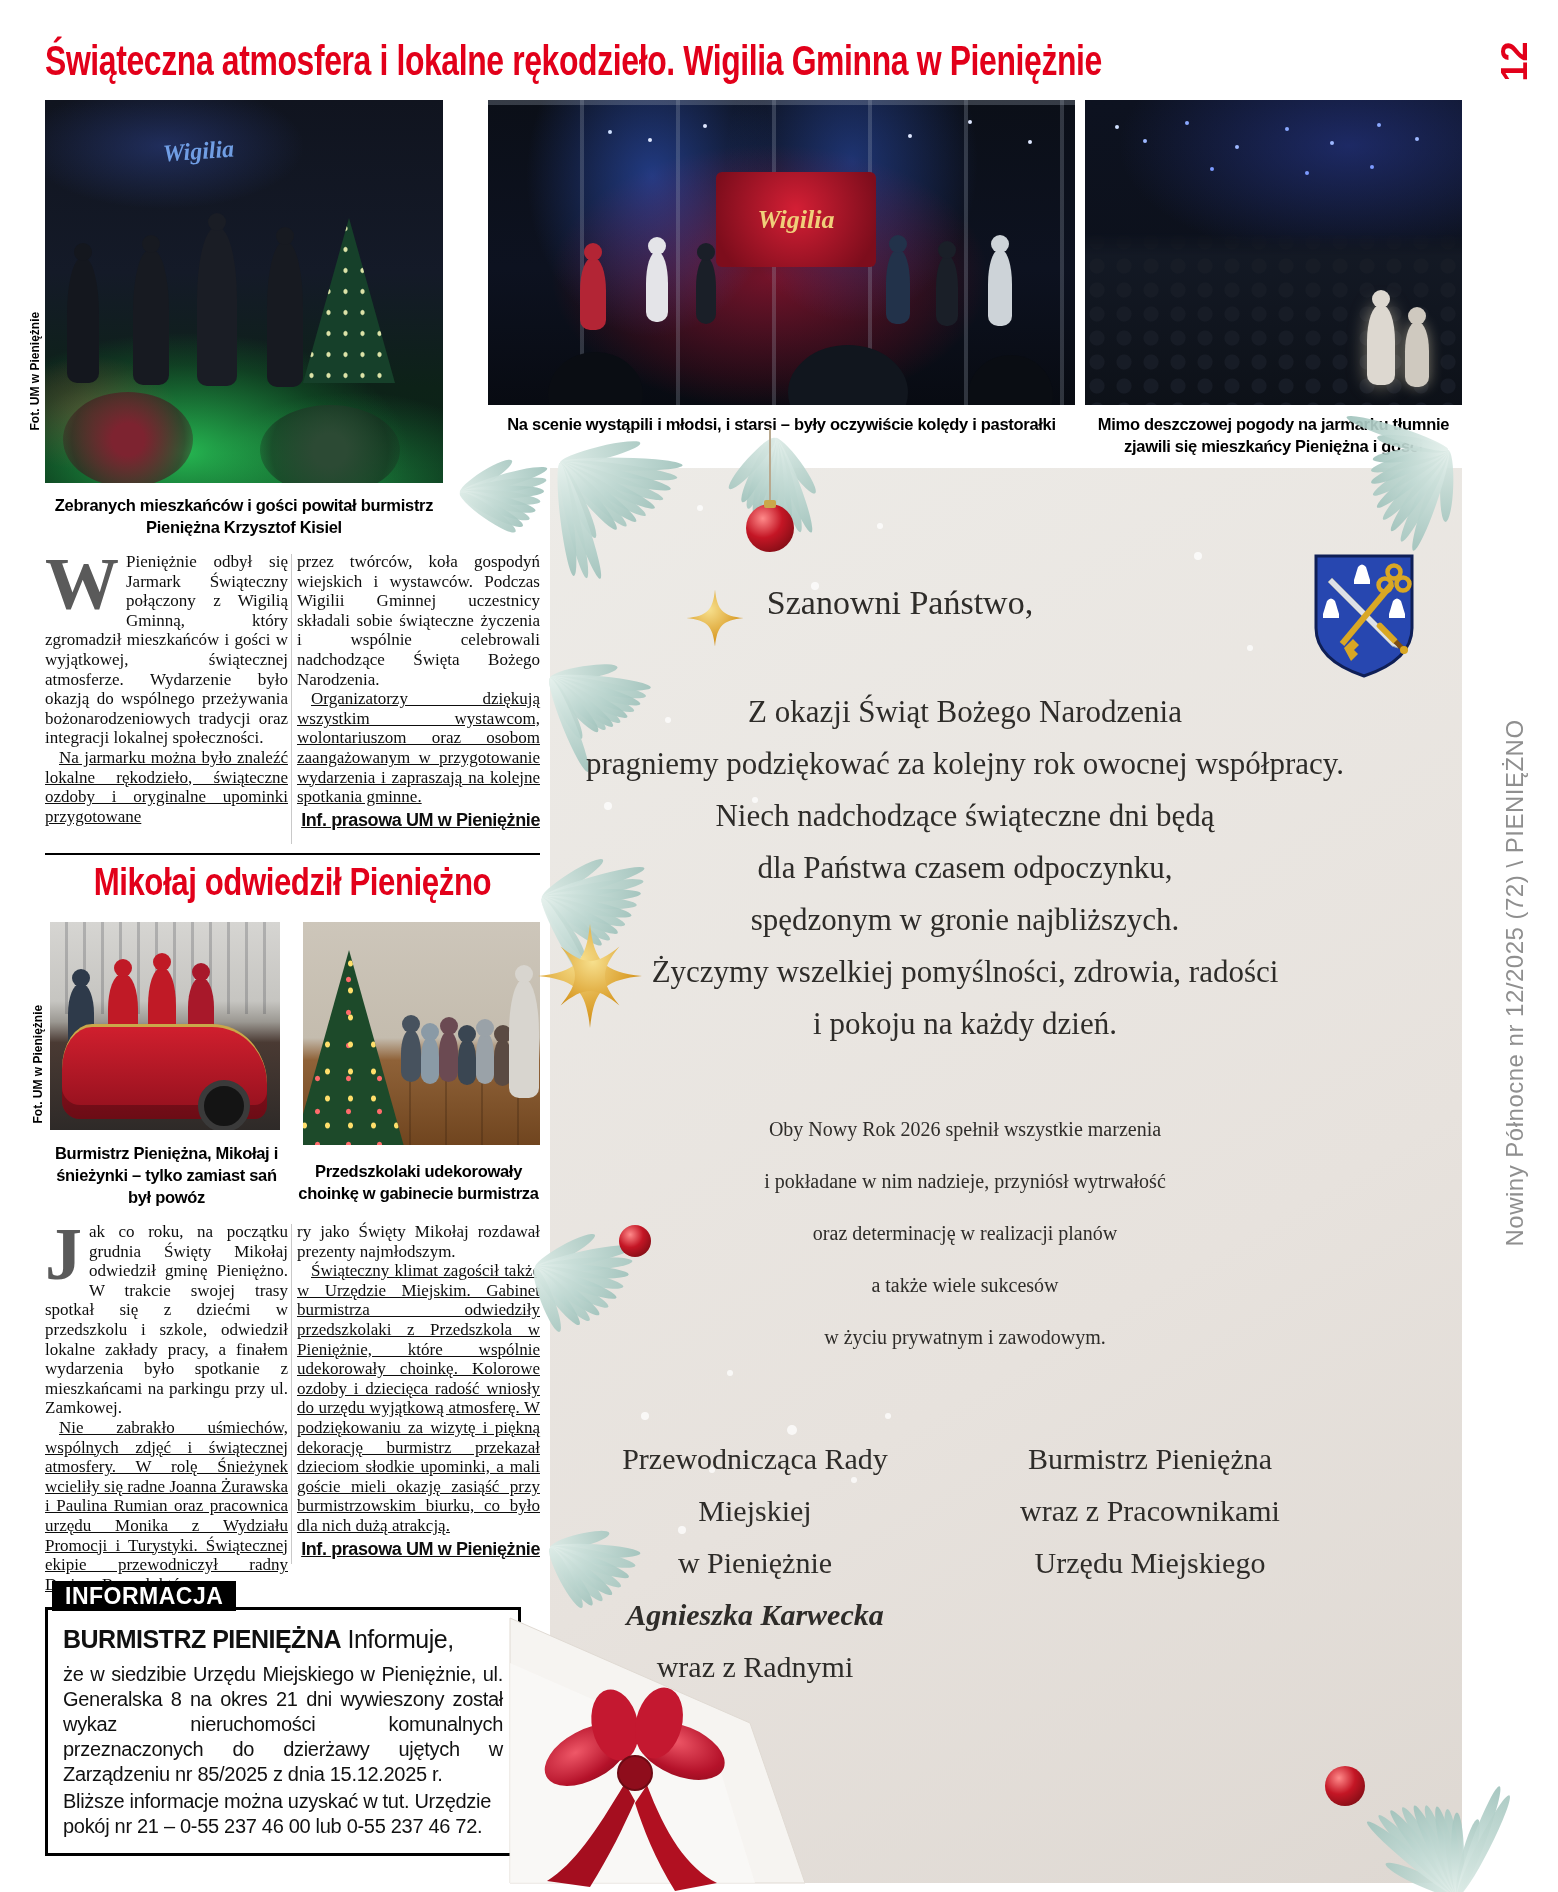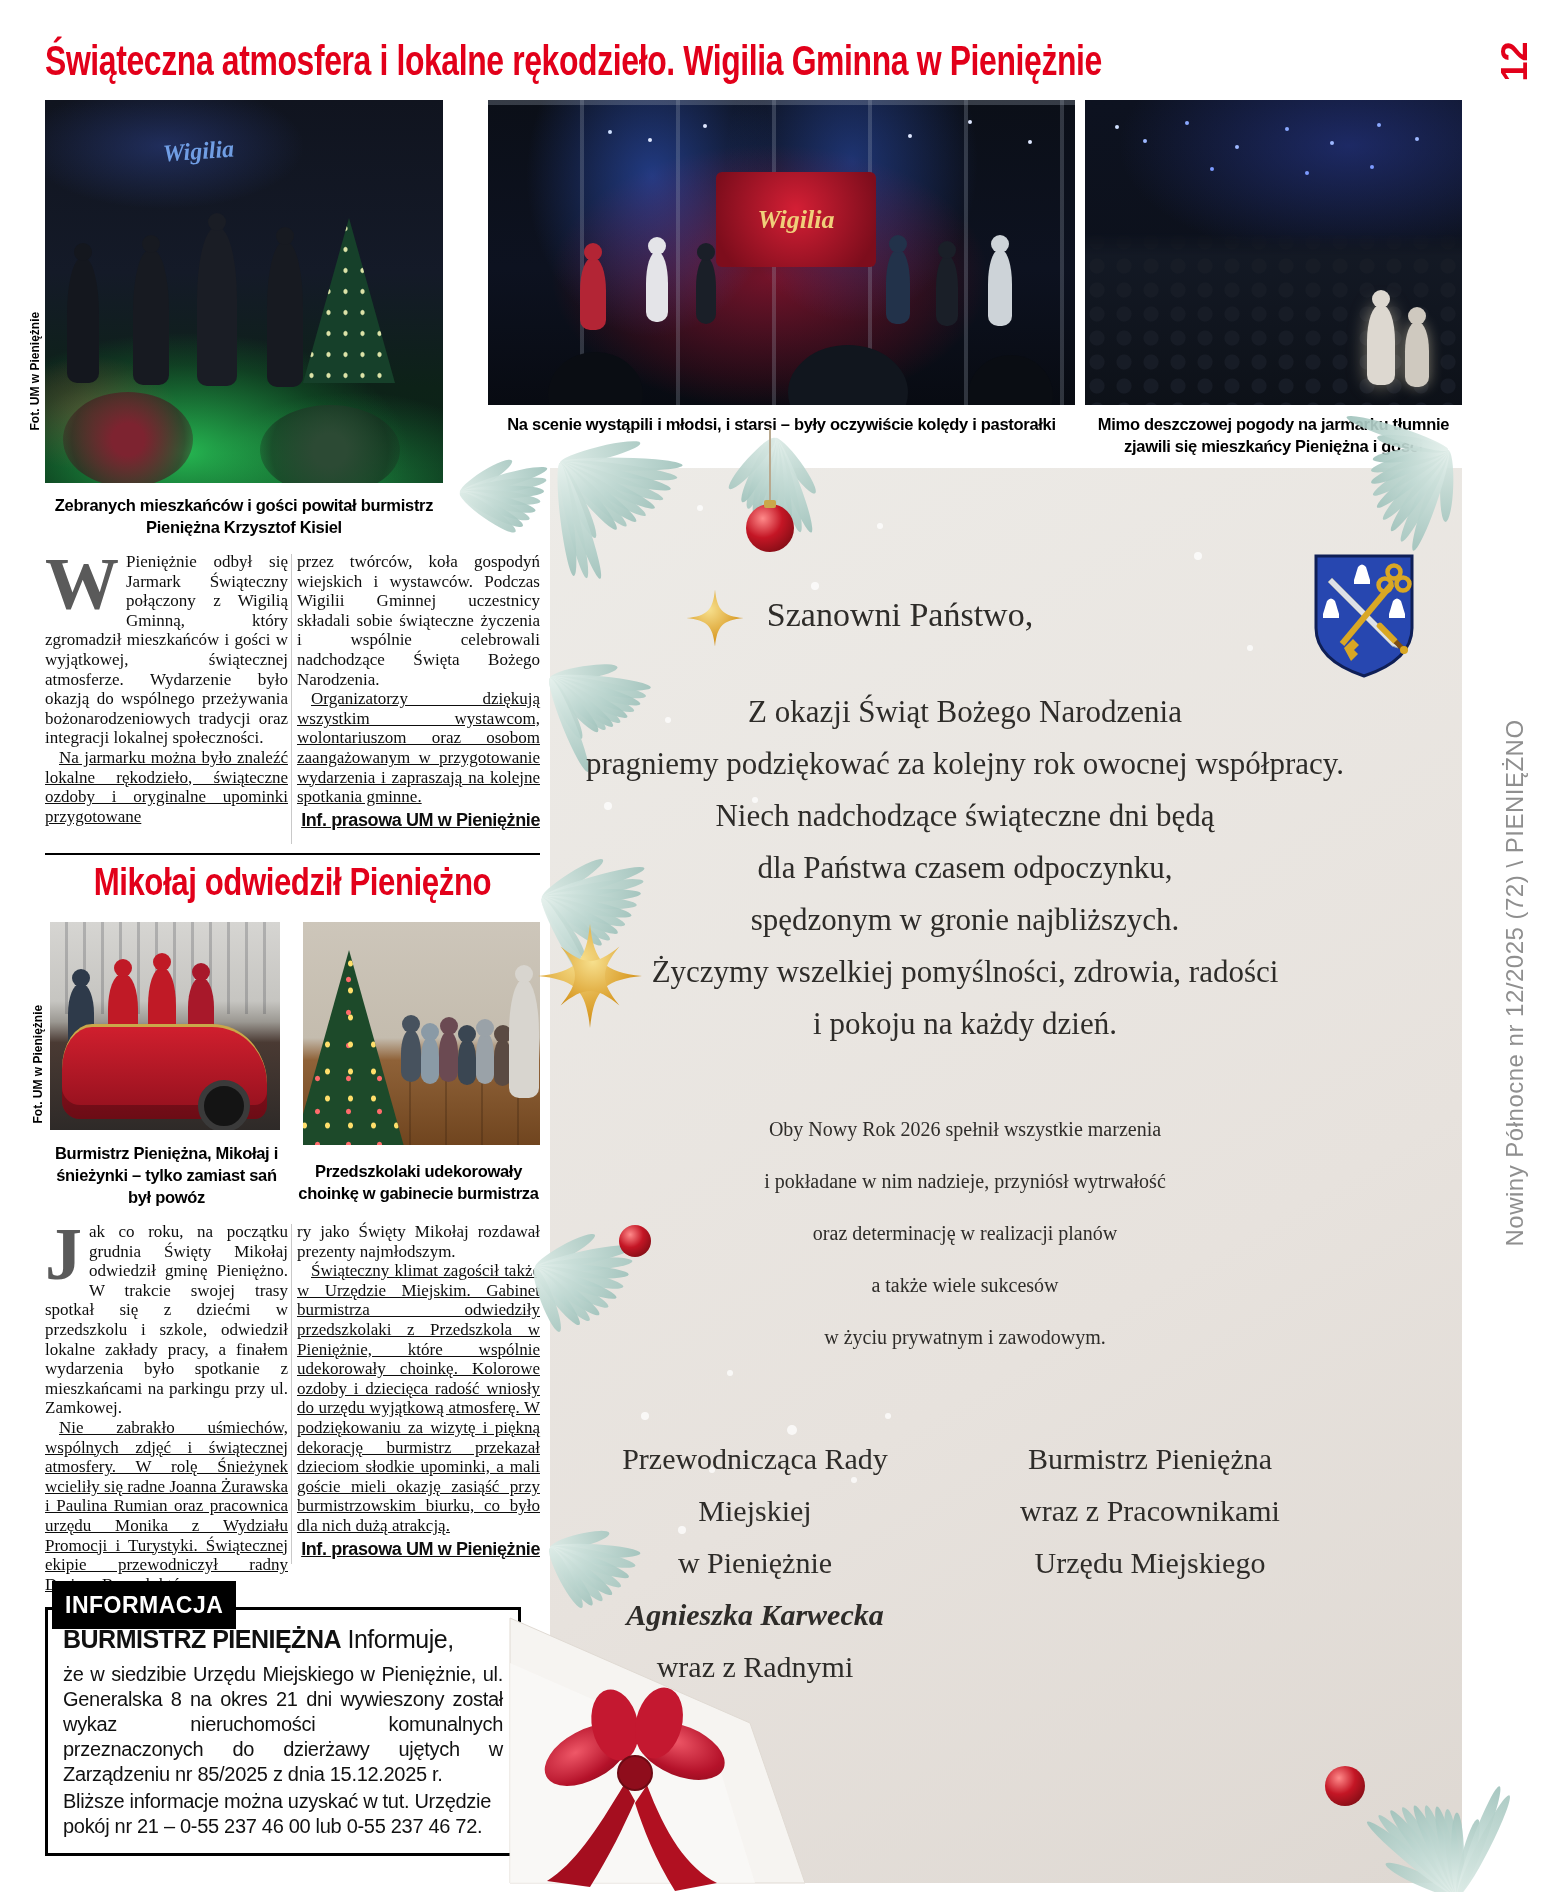--- a/index.html
+++ b/index.html
@@ -79,34 +79,34 @@
   
   .art{position:absolute;width:243px;font-family:"Liberation Serif",serif;font-size:17px;
        line-height:19.6px;text-align:justify;color:#0d0d0d;}
   .art p{margin:0;}
   .art p + p{text-indent:14px;text-decoration:underline;}
   .dropcap{float:left;font:700 74px/60px "Liberation Serif",serif;color:#5a5a5a;padding:2px 7px 0 0;}
   .byline{font:700 18px/26px "Liberation Sans",sans-serif;letter-spacing:-.4px;text-align:right;text-decoration:underline;}
   .colrule{position:absolute;width:1px;background:#c9c9c9;}
   
   .infolabel{position:absolute;left:52px;top:1581px;background:#000;color:#fff;z-index:2;
-             font:700 23px/28px "Liberation Sans",sans-serif;padding:10px 13px;letter-spacing:.5px;text-align:right;}
+             font:700 23px/28px "Liberation Sans",sans-serif;padding:1px 13px;letter-spacing:.5px;text-align:right;}
   .infobox{position:absolute;left:45px;top:1607px;width:476px;box-sizing:border-box;
            border:3px solid #000;background:#fff;padding:12px 15px 14px;}
   .infohead{text-align:left;font:400 25px/34px "Liberation Sans",sans-serif;letter-spacing:-.5px;}
   .infohead b{font-weight:700;}
   .infobody{font:400 20px/25px "Liberation Sans",sans-serif;letter-spacing:-.3px;
             text-align:justify;margin-top:6px;}
   .infobody2{font:400 20px/25px "Liberation Sans",sans-serif;letter-spacing:-.3px;margin-top:2px;}
   
   .card{position:absolute;left:550px;top:468px;width:912px;height:1415px;
         background:linear-gradient(150deg,#edebe7 0%,#e7e2dd 60%,#ded8d2 100%);}
   .card svg.decor{position:absolute;left:-100px;top:-70px;width:1012px;height:1485px;overflow:visible;}
   .cardtext{position:absolute;font-family:"Liberation Serif",serif;color:#2e2c29;text-align:center;}
-  .salut{left:0;top:128px;width:700px;font-size:34px;}
+  .salut{left:0;top:116px;width:700px;font-size:34px;}
   .cpara1{left:0;top:218px;width:830px;font-size:31px;line-height:52px;}
   .cpara2{left:0;top:635px;width:830px;font-size:20px;line-height:52px;}
   .sig{position:absolute;top:965px;font-family:"Liberation Serif",serif;color:#2e2c29;
        font-size:30px;line-height:52px;text-align:center;}
   .sigL{left:55px;width:300px;}
   .sigR{left:435px;width:330px;}
   .signame{font-style:italic;font-weight:700;}
 </style>
 </head>
 <body>

